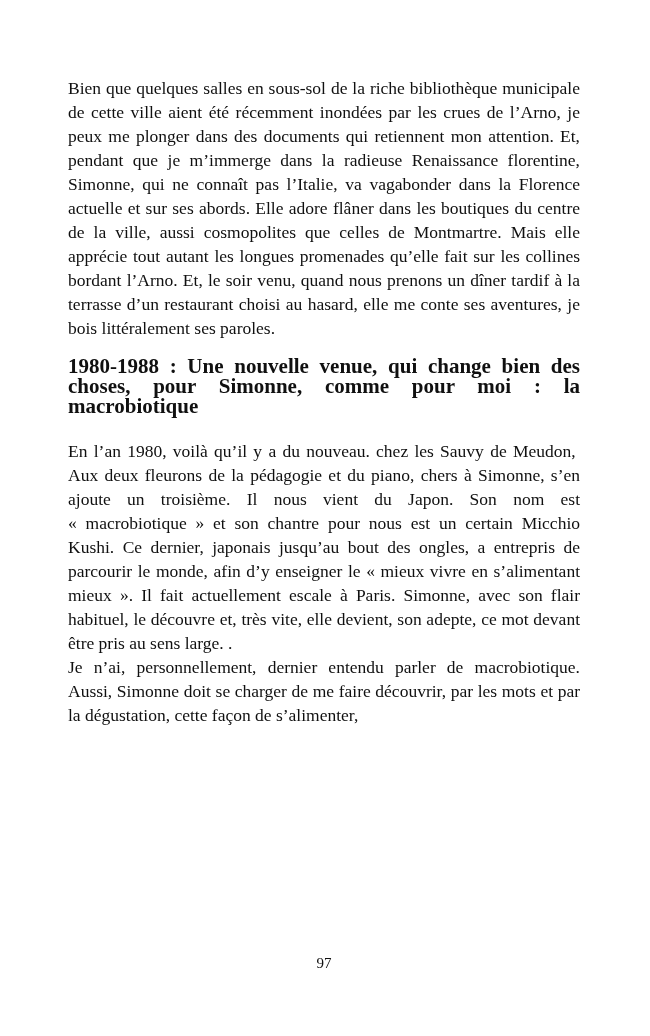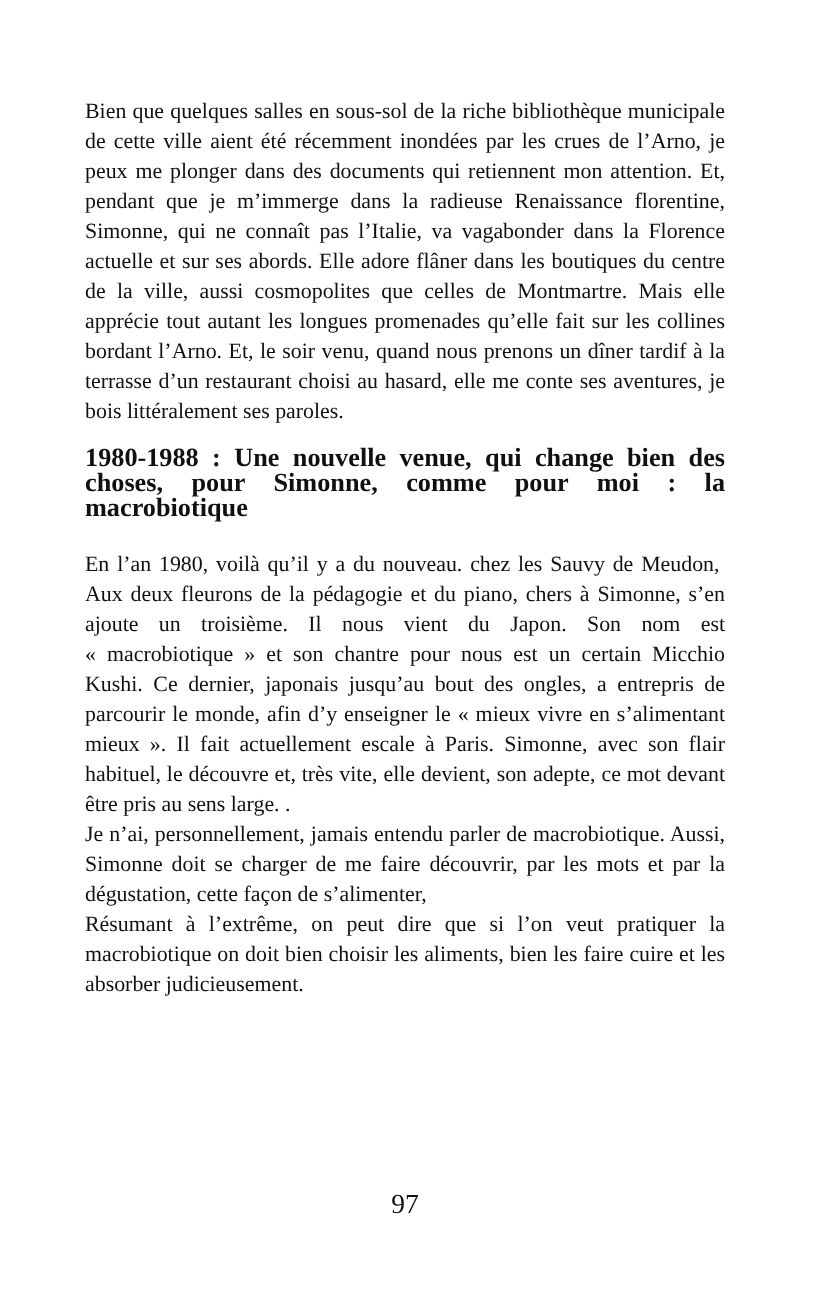--- a/index.html
+++ b/index.html
@@ -43,31 +43,30 @@
     line-height: 20px;
     font-weight: bold;
     text-align: justify;
   }
   .page-footer {
     position: absolute;
     left: 68px;
     top: 951px;
     width: 512px;
     text-align: center;
-    font-size: 22px;
+    font-size: 15px;
     line-height: 24px;
   }
 </style>
 </head>
 <body>
 
 <div class="book-page">
   <main class="text-block">
     <p class="body-para">Bien que quelques salles en sous-sol de la riche bibliothèque municipale de cette ville aient été récemment inondées par les crues de l’Arno, je peux me plonger dans des documents qui retiennent mon attention. Et, pendant que je m’immerge dans la radieuse Renaissance florentine, Simonne, qui ne connaît pas l’Italie, va vagabonder dans la Florence actuelle et sur ses abords. Elle adore flâner dans les boutiques du centre de la ville, aussi cosmopolites que celles de Montmartre. Mais elle apprécie tout autant les longues promenades qu’elle fait sur les collines bordant l’Arno. Et, le soir venu, quand nous prenons un dîner tardif à la terrasse d’un restaurant choisi au hasard, elle me conte ses aventures, je bois littéralement ses paroles.</p>
     <h2 class="section-heading">1980-1988&nbsp;: Une nouvelle venue, qui change bien des choses, pour Simonne, comme pour moi&nbsp;: la macrobiotique</h2>
     <p class="body-para">En l’an 1980, voilà qu’il y a du nouveau. chez les Sauvy de Meudon,&nbsp; Aux deux fleurons de la pédagogie et du piano, chers à Simonne, s’en ajoute un troisième. Il nous vient du Japon. Son nom est «&nbsp;macrobiotique&nbsp;» et son chantre pour nous est un certain Micchio Kushi. Ce dernier, japonais jusqu’au bout des ongles, a entrepris de parcourir le monde, afin d’y enseigner le «&nbsp;mieux vivre en s’alimentant mieux&nbsp;». Il fait actuellement escale à Paris. Simonne, avec son flair habituel, le découvre et, très vite, elle devient, son adepte, ce mot devant être pris au sens large.&nbsp;.</p>
-    <p class="body-para">Je n’ai, personnellement, jamais entendu parler de macrobiotique. Aussi, Simonne doit se charger de me faire découvrir, par les mots et par la dégustation, cette façon de s’alimenter,</p>
-    <p class="body-para">Résumant à l’extrême, on peut dire que si l’on veut pratiquer la macrobiotique on doit bien choisir les aliments, bien les faire cuire et les absorber judicieusement.</p>
+    <p class="body-para">Je n’ai, personnellement, dernier entendu parler de macrobiotique. Aussi, Simonne doit se charger de me faire découvrir, par les mots et par la dégustation, cette façon de s’alimenter,</p>
   </main>
   <footer class="page-footer">
     <span>97</span>
   </footer>
 </div>
 
 </body></html>

